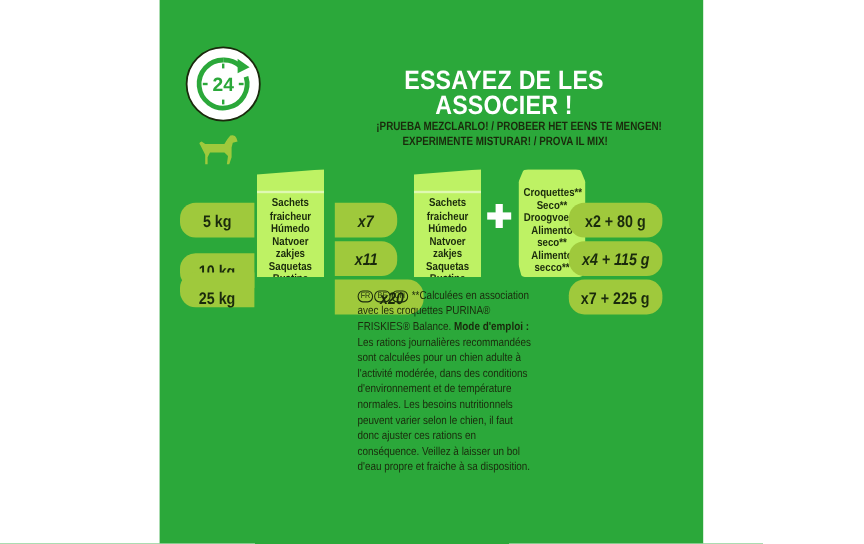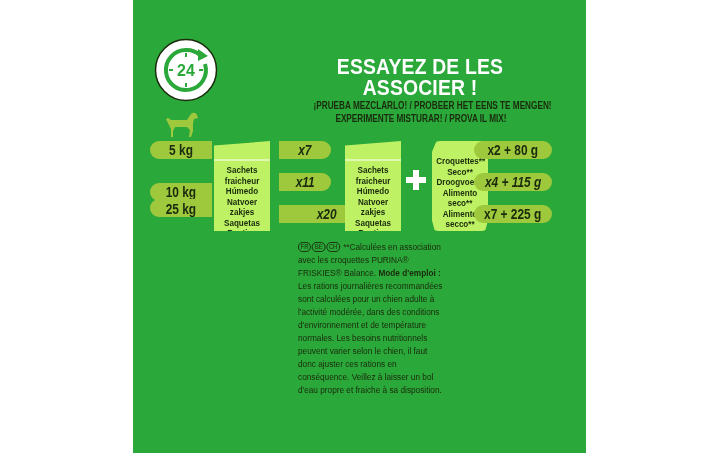--- a/index.html
+++ b/index.html
@@ -2,21 +2,21 @@
 <html><head>
 <meta charset="utf-8">
 <style>
   html, body { margin:0; padding:0; }
   body { width:720px; height:453px; background:#ffffff; position:relative; overflow:hidden; font-family:"Liberation Sans", sans-serif; }
   .panel { position:absolute; left:133px; top:0; width:453px; height:453px; background:#2ba83a; }
   .clock { position:absolute; left:154px; top:38px; width:64px; height:64px; }
   .dog { position:absolute; left:163px; top:111px; width:36px; height:26px; }
   .title { position:absolute; left:300px; top:56px; width:240px; text-align:center; color:#ffffff; font-weight:bold; font-size:22px; line-height:21px; letter-spacing:0.2px; font-family:"Liberation Sans", sans-serif; transform:scaleX(0.88); transform-origin:center top; }
   .subtitle { position:absolute; left:290px; top:100px; width:262px; text-align:center; color:#1a2a0c; font-weight:bold; font-size:10px; line-height:12.5px; transform:scaleX(0.82); transform-origin:center top; white-space:nowrap; }
-  .pill { position:absolute; height:18px; background:#9fc93c; color:#1a2a0c; font-weight:bold; display:flex; align-items:center; justify-content:center; font-size:14px; }
+  .pill { position:absolute; height:29px; background:#9fc93c; color:#1a2a0c; font-weight:bold; display:flex; align-items:center; justify-content:center; font-size:14px;margin-top:28px; }
   .pill span { transform:scaleX(0.85); display:inline-block; }
   .pill-kg { left:150px; width:62px; border-radius:13px 0 0 13px; }
   .pill-x { left:279px; width:52px; border-radius:0 13px 13px 0;font-style:italic; }
   .pill-mix { left:474px; width:78px; border-radius:13px; }
   .bag { position:absolute; background:#bef264; color:#1a2a0c; font-size:9.5px; line-height:10.5px; text-align:center; font-weight:bold; }
   .bag .inner { position:absolute; left:0; right:0; transform:scaleX(0.85); }
   .wet1 { left:214px; top:141px; width:56px; height:90px; clip-path:polygon(0 5%, 100% 0, 100% 100%, 0 100%); }
   .wet2 { left:345px; top:141px; width:56px; height:90px; clip-path:polygon(0 5%, 100% 0, 100% 100%, 0 100%); }
   .wet1 .ribbon, .wet2 .ribbon { position:absolute; left:0; right:0; top:18px; height:2px; background:#ffffff; opacity:0.5; }
   .dry { left:432px; top:141px; width:56px; height:90px; border-radius:8px 8px 6px 6px; clip-path:polygon(8% 0, 92% 0, 100% 12%, 100% 88%, 95% 100%, 5% 100%, 0 88%, 0 12%); }

